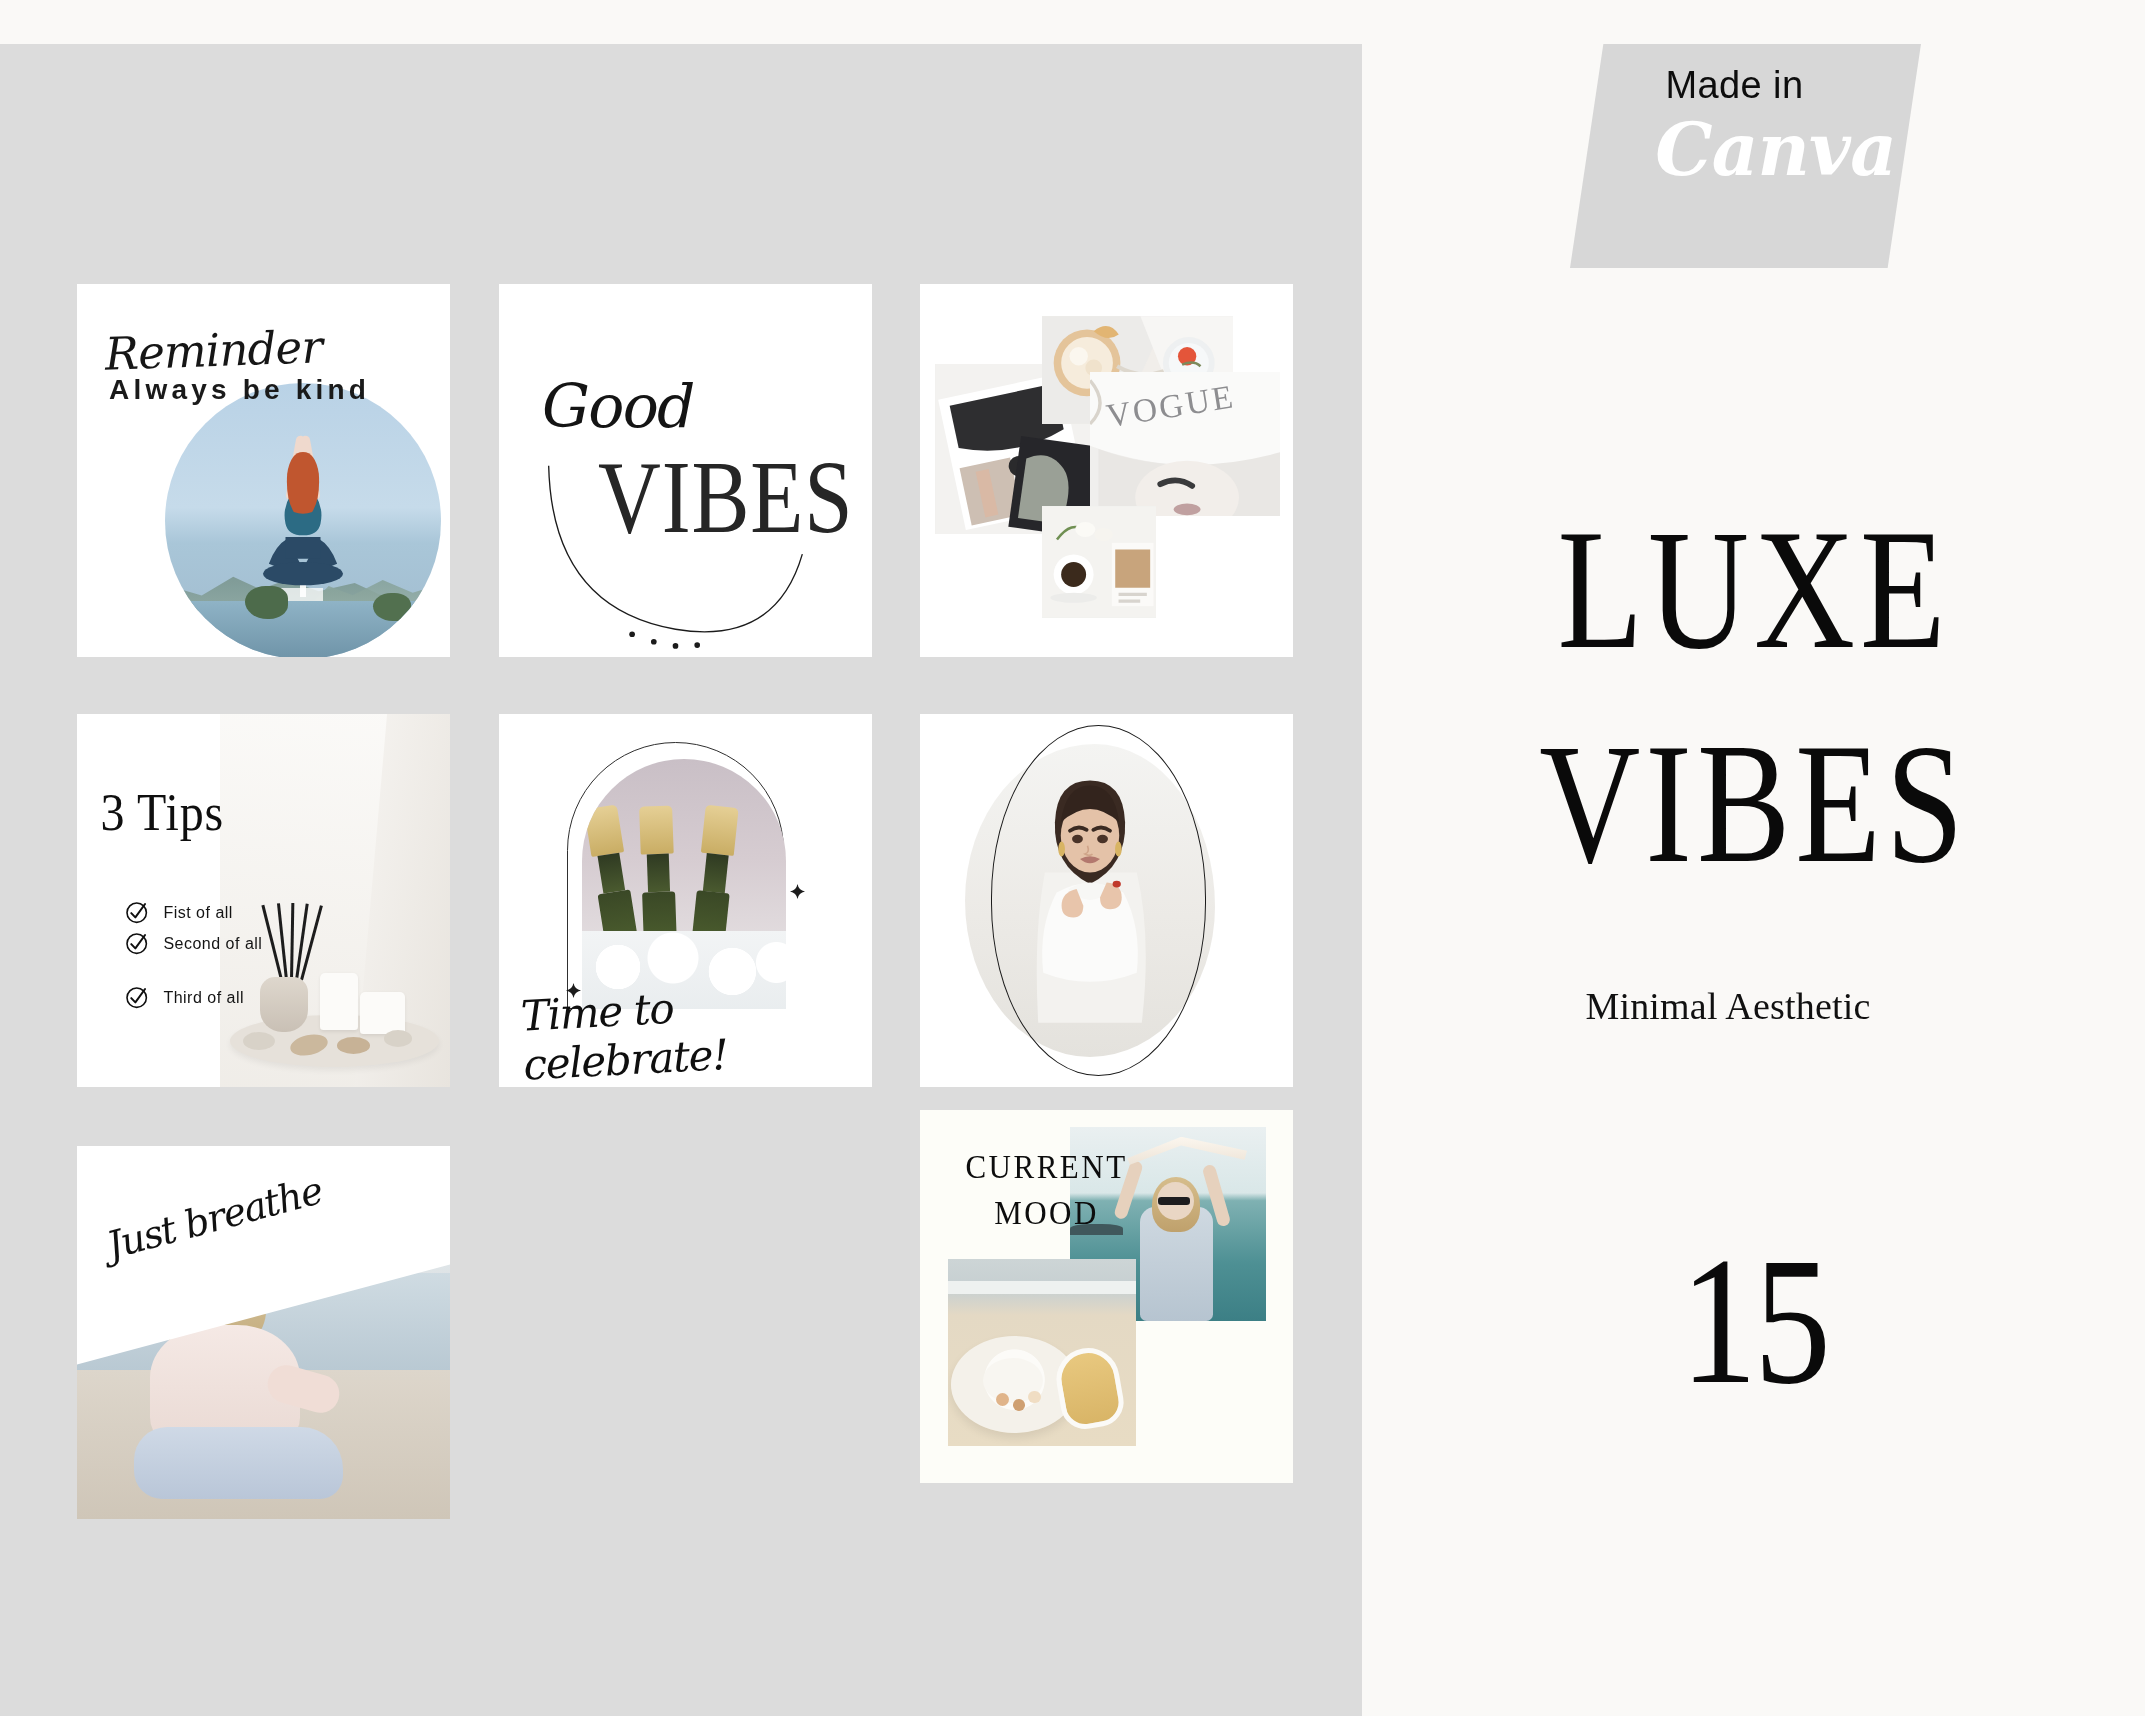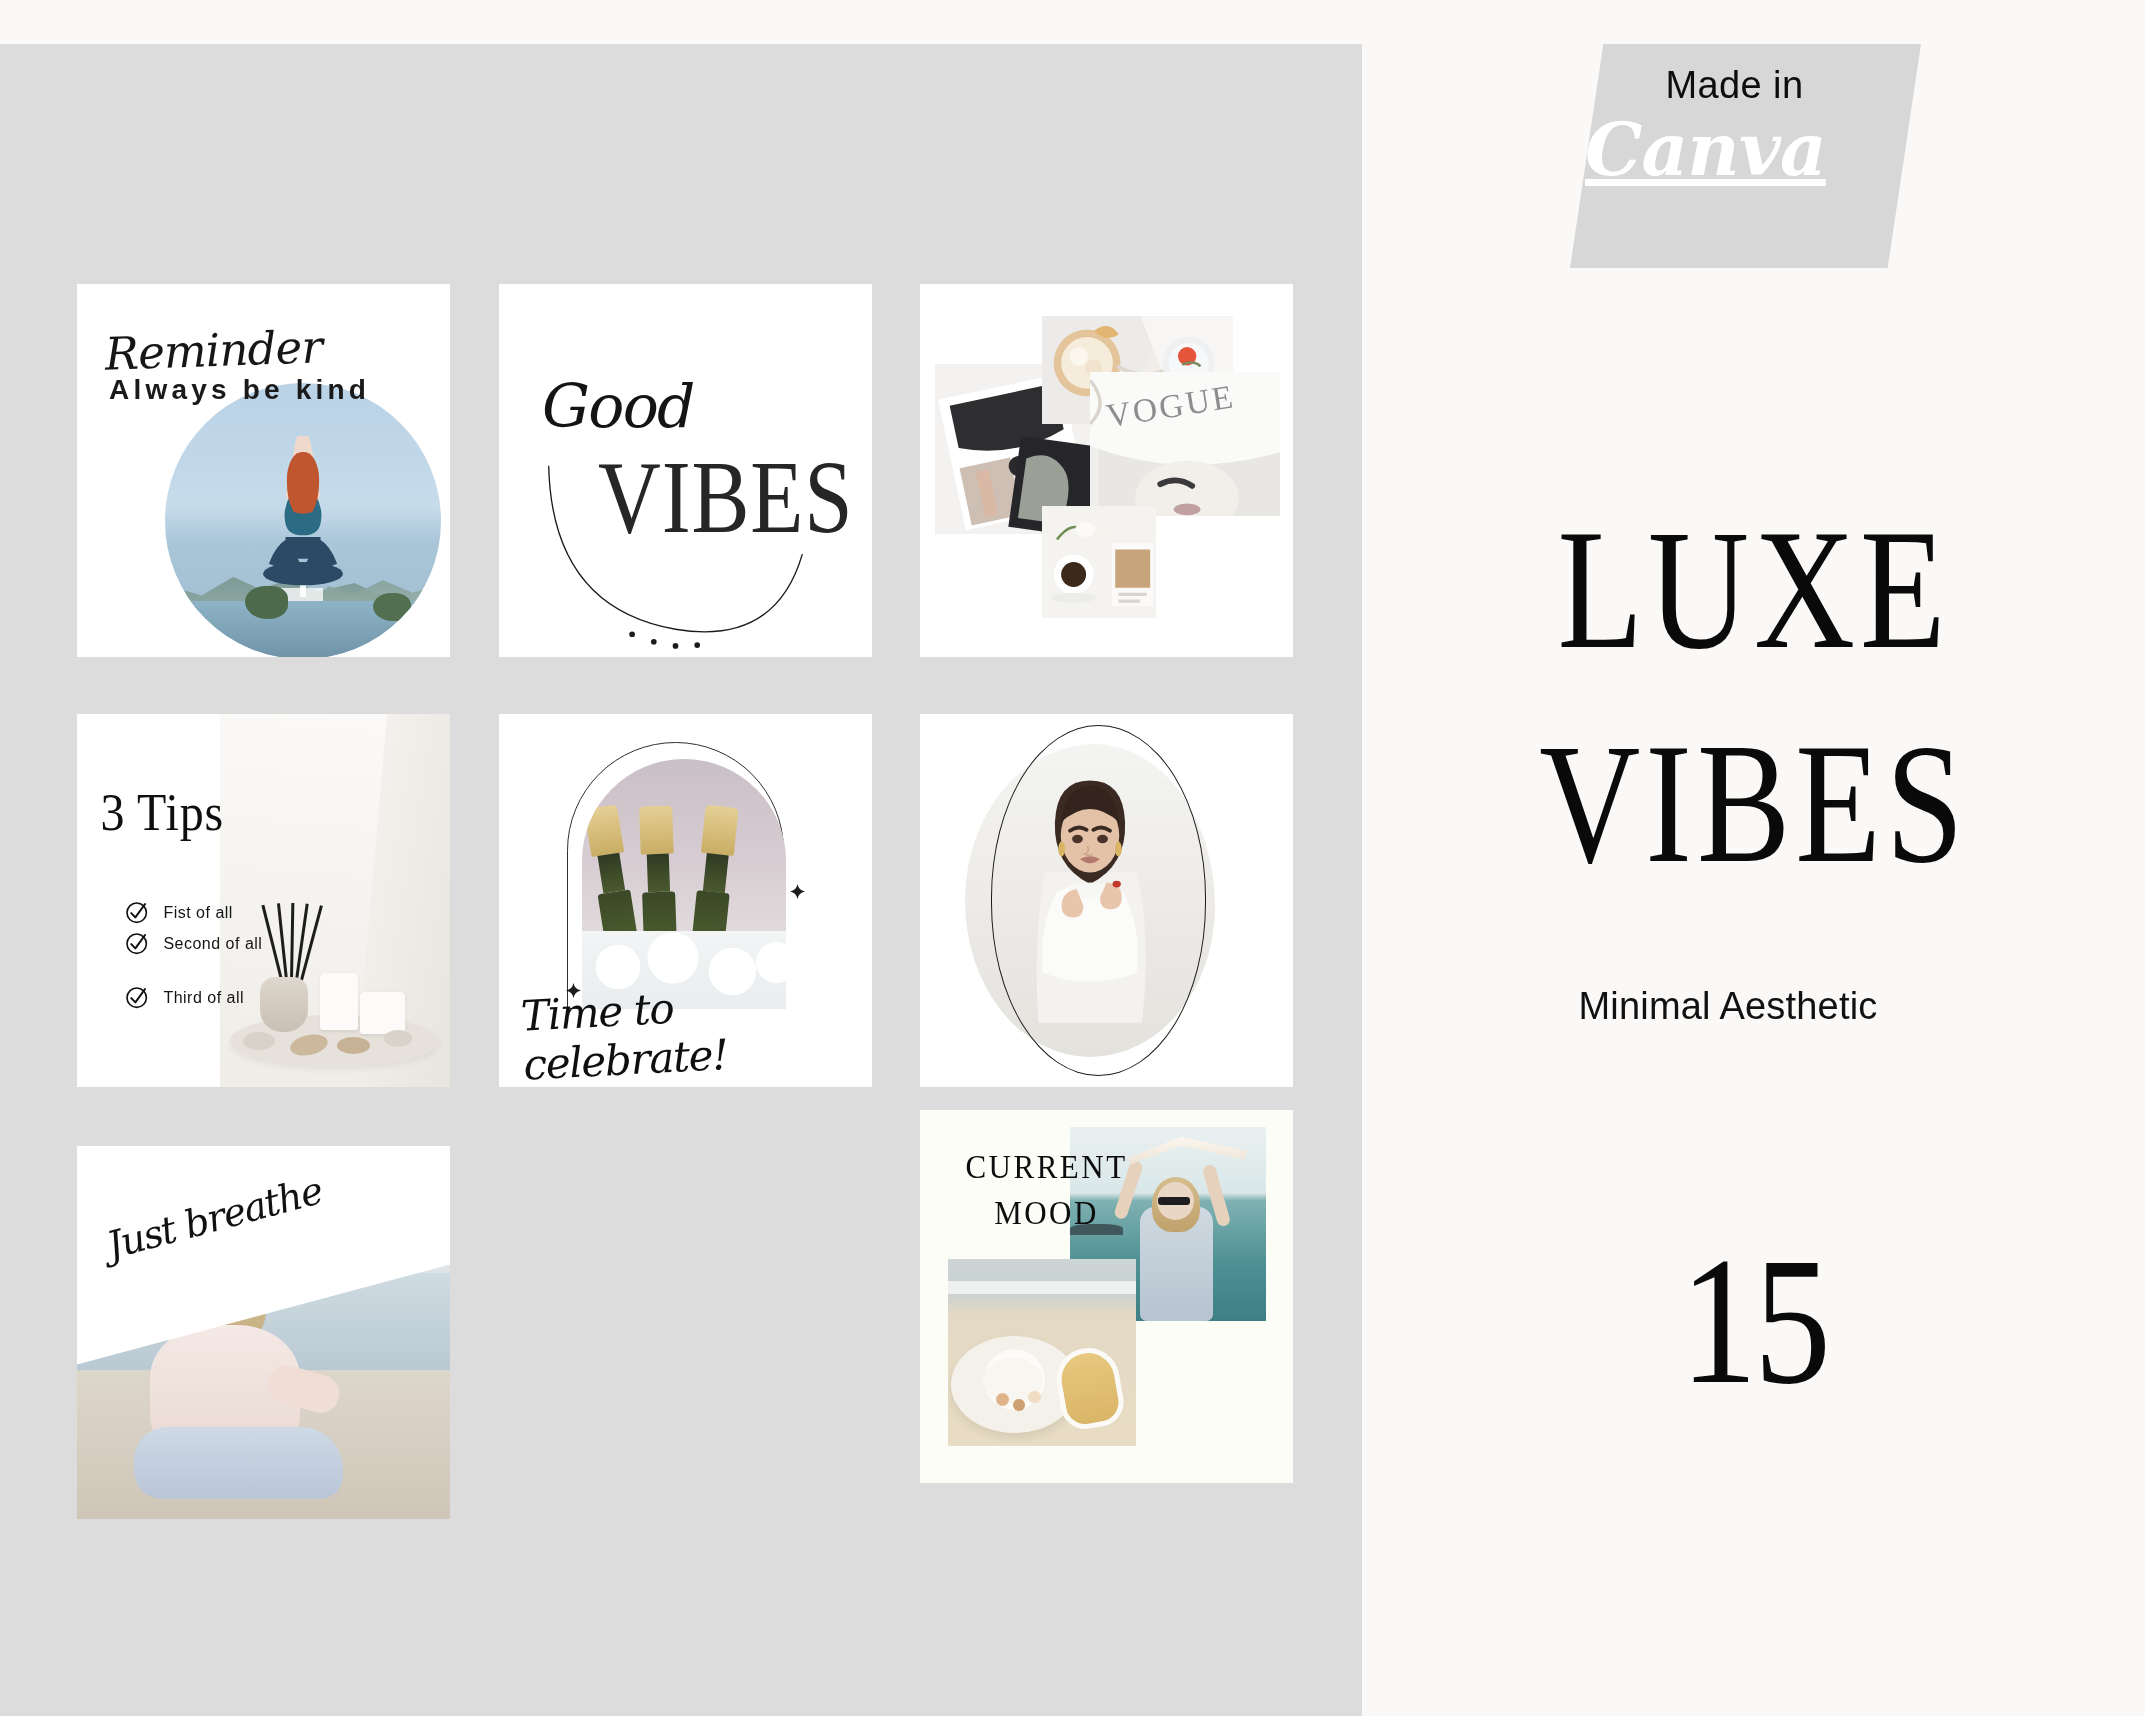--- a/index.html
+++ b/index.html
@@ -38,30 +38,29 @@
     left: 0; right: 22px; top: 20px;
     text-align: center;
     font-size: 38px;
     color: #0d0d0d;
     font-family: "Liberation Sans", sans-serif;
     font-weight: 400;
     letter-spacing: 0.4px;
   }
   .canva-badge .canva-word {
     position: absolute;
-    left: 15px; right: 25px; top: 65px;
-    text-align: left;
+    left: 0; right: 25px; top: 65px;
+    text-align: right;
     font-size: 72px;
     line-height: 1.15;
     color: #ffffff;
     font-family: "DejaVu Serif", serif;
     font-style: italic;
     font-weight: 700;
     letter-spacing: -0.8px;
-    text-decoration: underline;
   }
 
   
   .brand-block {
     position: absolute;
     left: 1362px; top: 442px;
     width: 784px;
     text-align: center;
   }
   .brand-line {
@@ -74,21 +73,21 @@
     transform: scaleY(1.22);
     transform-origin: center top;
   }
   .brand-line + .brand-line { margin-top: 43px; }
 
   .brand-sub {
     position: absolute;
     left: 1362px; top: 935px;
     width: 732px;
     text-align: center;
-    font-family: Liberation Sans, sans-serif;
+    font-family: Liberation Serif, serif;
     font-size: 38px;
     line-height: 1.45;
     color: #111;
     letter-spacing: 0.2px;
   }
   .brand-count {
     position: absolute;
     left: 1362px; top: 1186px;
     width: 784px;
     text-align: center;

